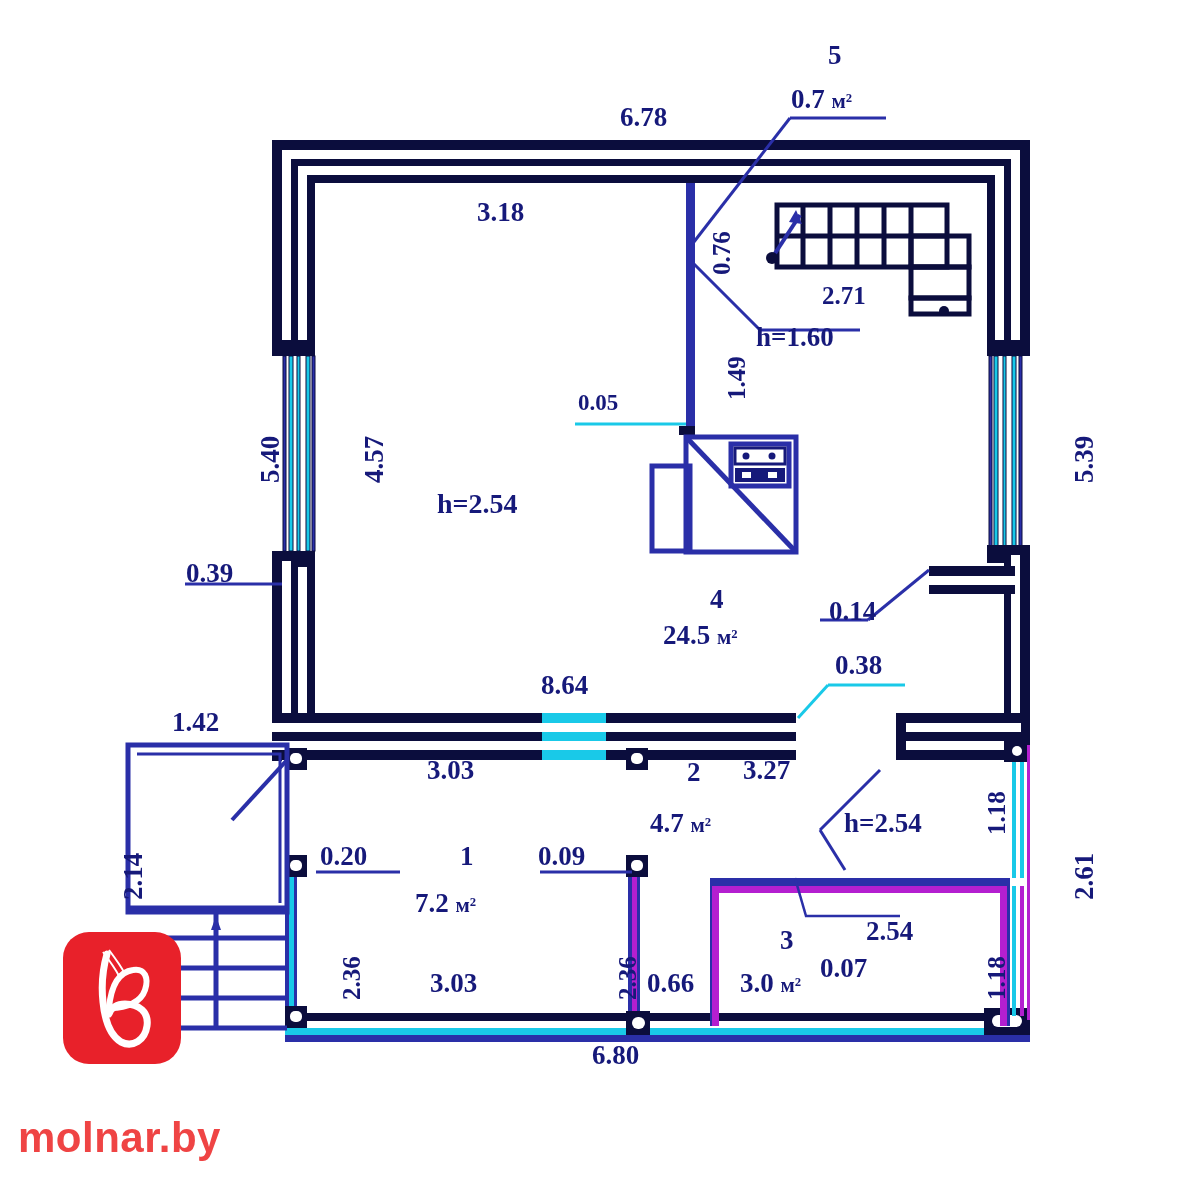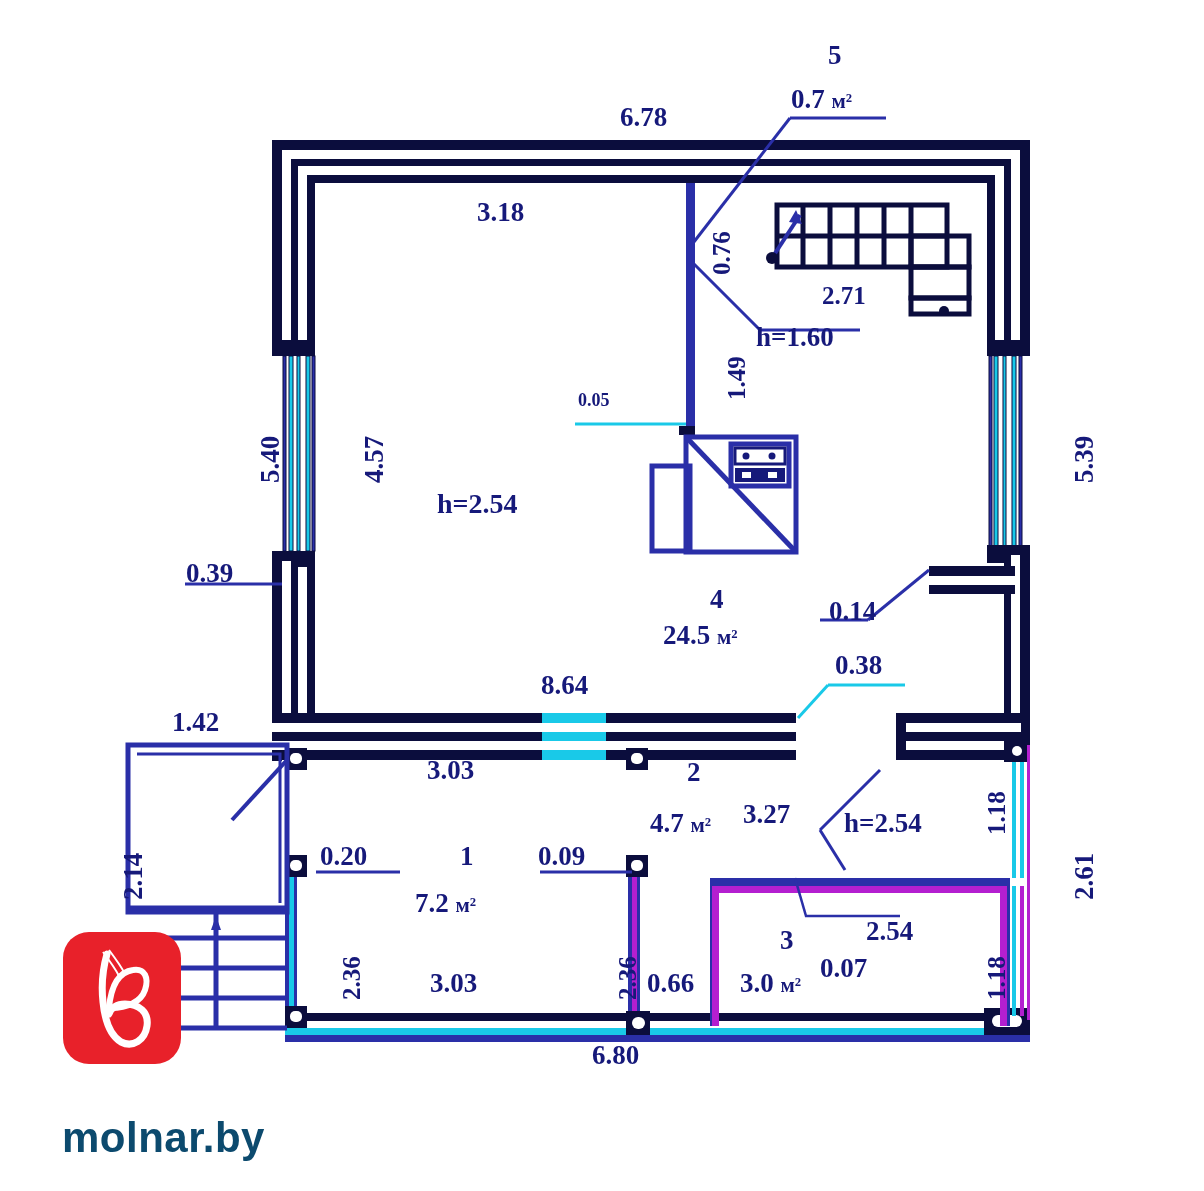--- a/index.html
+++ b/index.html
@@ -5,23 +5,23 @@
   html,body{margin:0;padding:0;background:#ffffff;}
   body{width:1204px;height:1191px;position:relative;overflow:hidden;
        font-family:"Liberation Serif","DejaVu Serif",serif;}
   #plan{position:absolute;left:0;top:0;width:1204px;height:1191px;}
   .lbl{position:absolute;color:#16197a;font-weight:bold;white-space:nowrap;
        font-family:"Liberation Serif","DejaVu Serif",serif;}
   .lbl.rot{transform:rotate(-90deg);transform-origin:0 0;}
   .logo{position:absolute;left:63px;top:932px;width:118px;height:132px;
         background:#e8212a;border-radius:26px;}
   .logo svg{position:absolute;left:0;top:0;}
-  .wm{position:absolute;left:18px;top:1114px;color:#0c4a6e;font-size:42px;
+  .wm{position:absolute;left:18px;top:1114px;color:#ef4444;font-size:42px;
       font-weight:bold;letter-spacing:0.5px;
-      font-family:"Liberation Sans","DejaVu Sans",sans-serif;margin-left:44px;}
+      font-family:"Liberation Sans","DejaVu Sans",sans-serif;}
 </style>
 </head>
 <body>
 
 <svg id="plan" viewBox="0 0 1204 1191">
 
   <g fill="none" stroke="#0b0d3d">
 
     <rect x="272" y="140" width="758" height="10" fill="#0b0d3d" stroke="none"></rect>
     <rect x="272" y="150" width="758" height="9" fill="#ffffff" stroke="none"></rect>
@@ -285,35 +285,35 @@
 <div class="lbl" style="left:822px;top:282px;font-size:25px;">2.71</div>
 <div class="lbl" style="left:756px;top:322px;font-size:27px;">h=1.60</div>
 
 <div class="lbl rot" style="left:255px;top:483px;font-size:27px;">5.40</div>
 <div class="lbl rot" style="left:359px;top:483px;font-size:27px;">4.57</div>
 <div class="lbl" style="left:186px;top:558px;font-size:27px;">0.39</div>
 
 <div class="lbl rot" style="left:1069px;top:483px;font-size:27px;">5.39</div>
 <div class="lbl rot" style="left:1069px;top:900px;font-size:27px;">2.61</div>
 
-<div class="lbl" style="left:578px;top:390px;font-size:18px;">0.05</div>
+<div class="lbl" style="left:578px;top:390px;font-size:23px;">0.05</div>
 <div class="lbl" style="left:437px;top:488px;font-size:28px;">h=2.54</div>
 <div class="lbl" style="left:710px;top:584px;font-size:27px;">4</div>
 <div class="lbl" style="left:663px;top:620px;font-size:27px;"><span>24.5</span> <span style="font-size:21px;">м²</span></div>
 
 <div class="lbl" style="left:829px;top:596px;font-size:27px;">0.14</div>
 <div class="lbl" style="left:835px;top:650px;font-size:27px;">0.38</div>
 <div class="lbl" style="left:541px;top:670px;font-size:27px;">8.64</div>
 
 <div class="lbl" style="left:172px;top:707px;font-size:27px;">1.42</div>
 <div class="lbl rot" style="left:118px;top:900px;font-size:27px;">2.14</div>
 
 <div class="lbl" style="left:427px;top:755px;font-size:27px;">3.03</div>
 <div class="lbl" style="left:687px;top:757px;font-size:27px;">2</div>
-<div class="lbl" style="left:743px;top:755px;font-size:27px;margin-top:44px;">3.27</div>
+<div class="lbl" style="left:743px;top:755px;font-size:27px;">3.27</div>
 <div class="lbl" style="left:650px;top:808px;font-size:27px;"><span>4.7</span> <span style="font-size:21px;">м²</span></div>
 <div class="lbl" style="left:844px;top:808px;font-size:27px;">h=2.54</div>
 <div class="lbl rot" style="left:983px;top:835px;font-size:25px;">1.18</div>
 <div class="lbl rot" style="left:983px;top:1000px;font-size:25px;">1.18</div>
 
 <div class="lbl" style="left:320px;top:841px;font-size:27px;text-align:center;">0.20</div>
 <div class="lbl" style="left:460px;top:841px;font-size:27px;">1</div>
 <div class="lbl" style="left:538px;top:841px;font-size:27px;">0.09</div>
 <div class="lbl rot" style="left:338px;top:1000px;font-size:25px;">2.36</div>
 <div class="lbl rot" style="left:614px;top:1000px;font-size:25px;">2.36</div>

